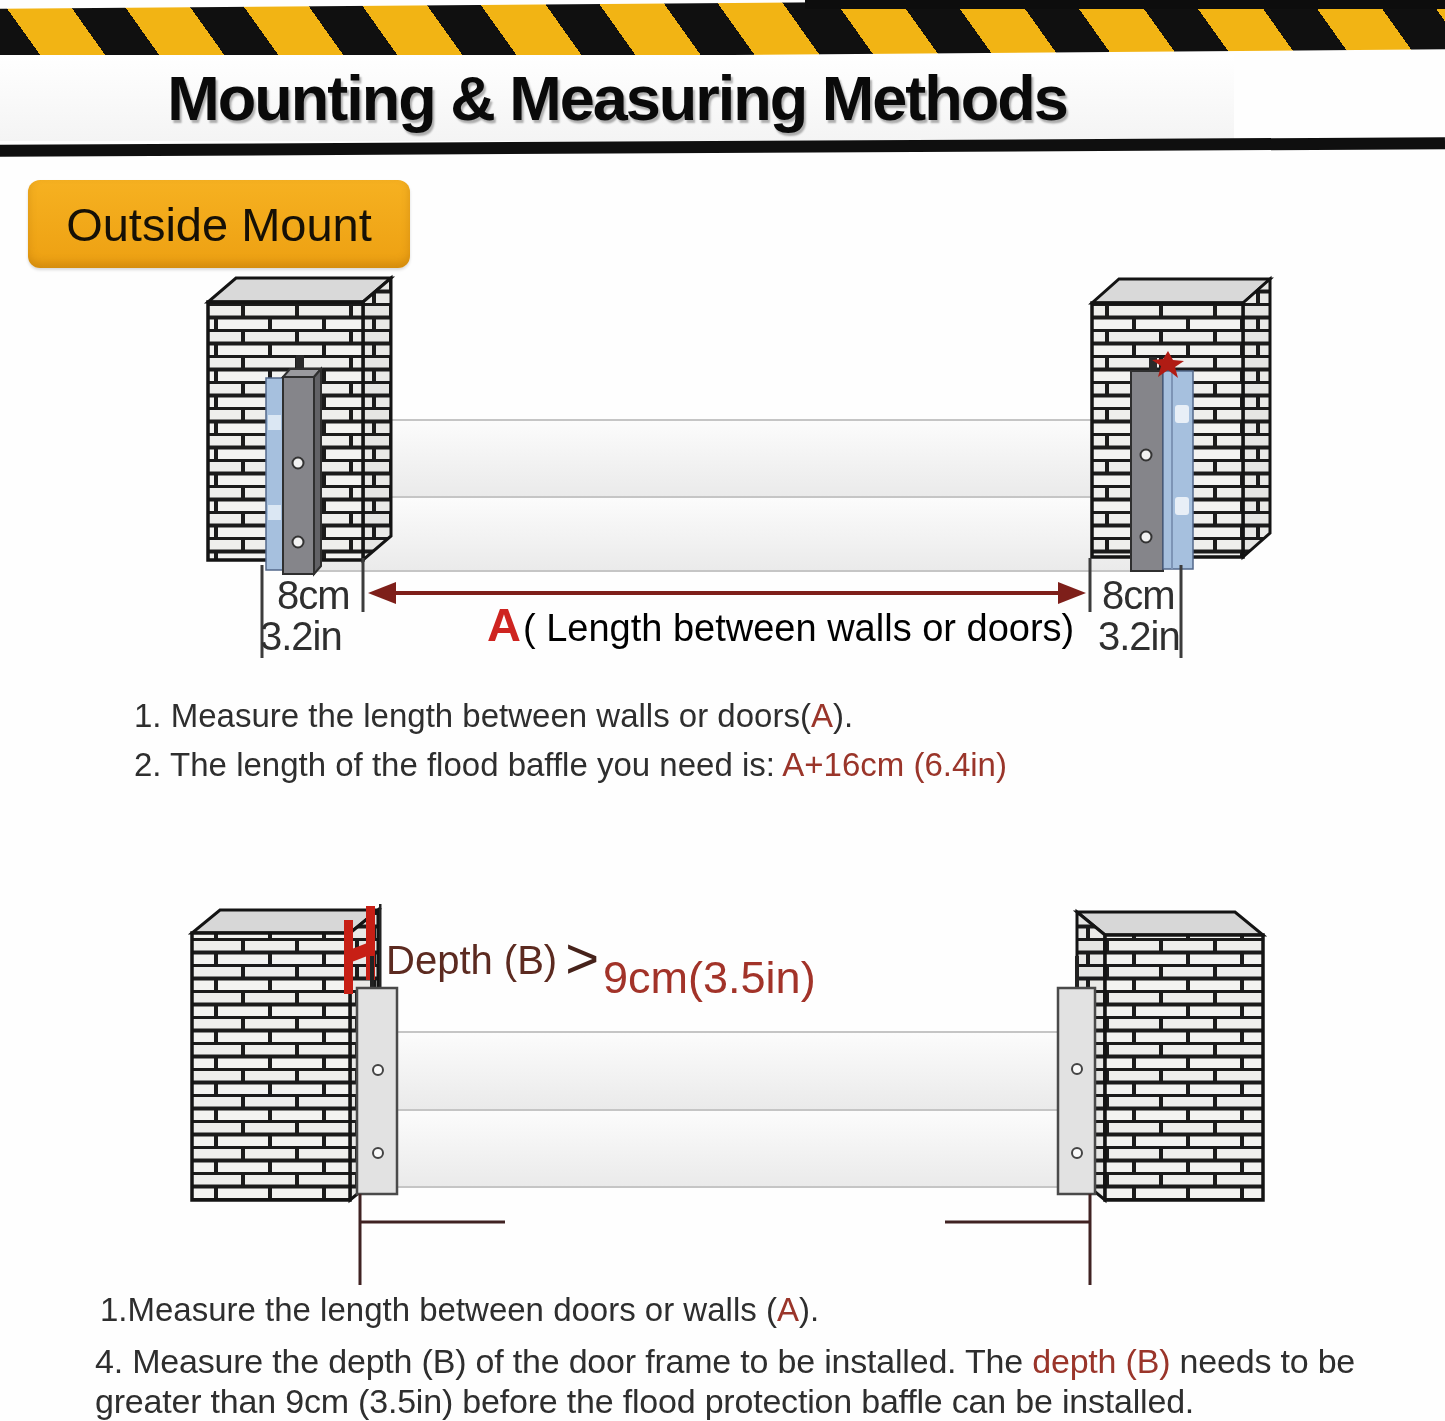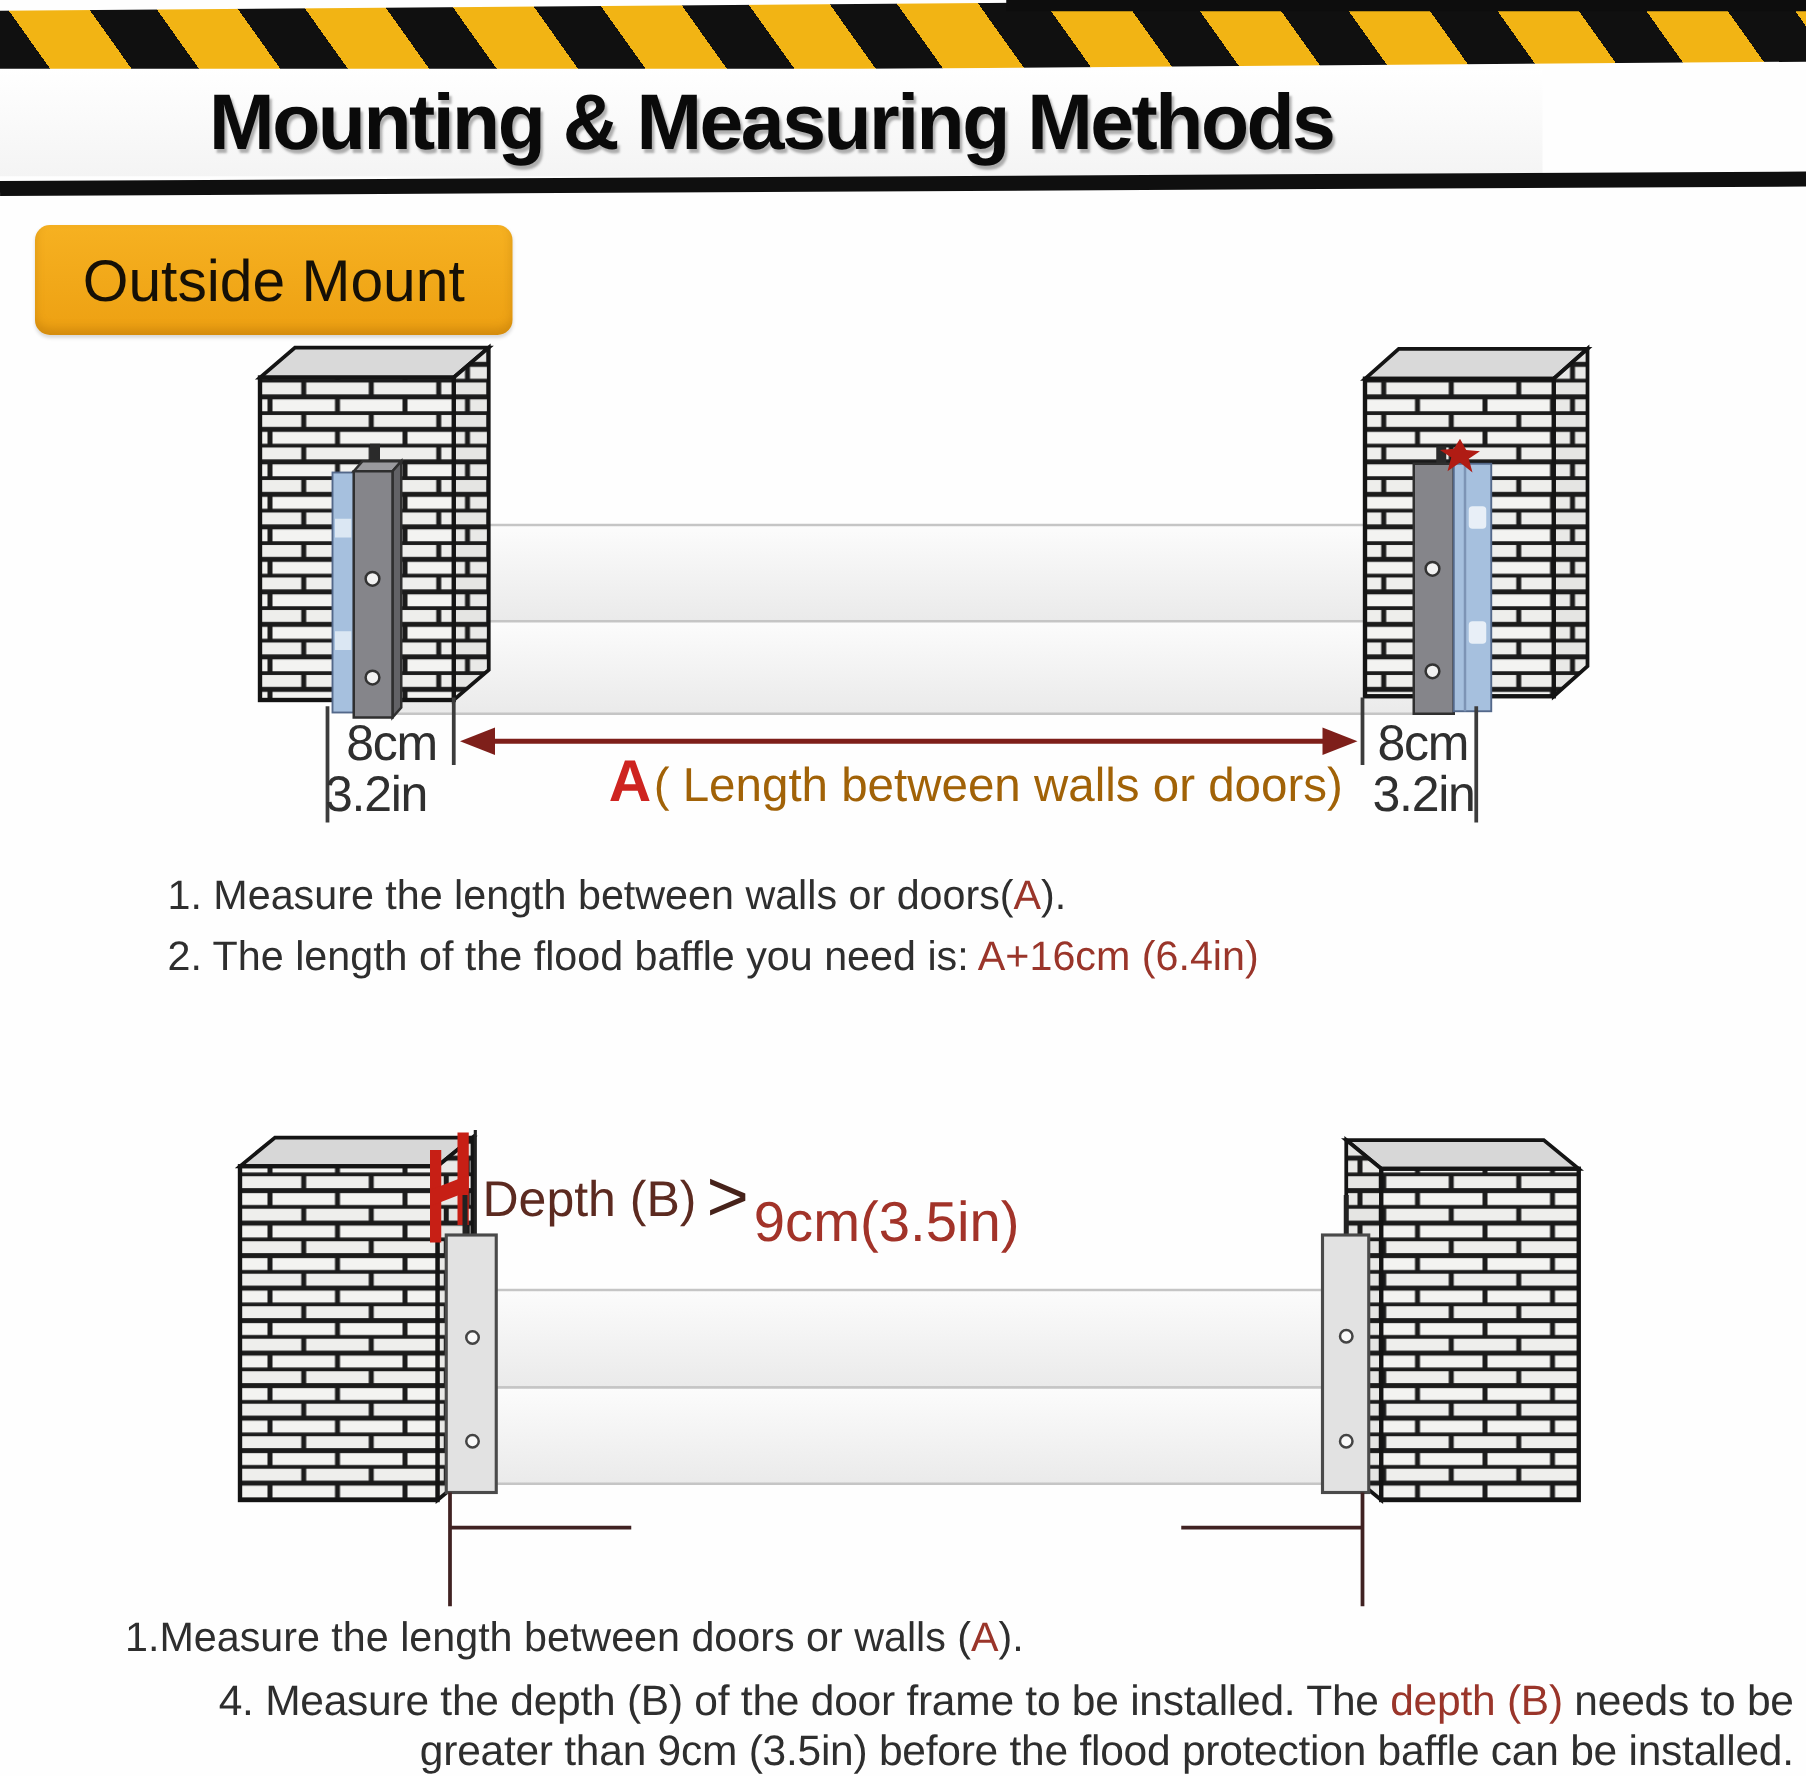--- a/index.html
+++ b/index.html
@@ -33,32 +33,32 @@
     border-radius:12px; box-shadow:inset 0 -5px 8px rgba(150,90,0,.30), 0 2px 3px rgba(0,0,0,.15);
     font-size:47px; color:#161006; white-space:nowrap;
   }
   .badge-outside { left:28px; top:180px; width:382px; height:88px; }
   .badge-inside  { left:25px; top:806px; width:384px; height:90px; }
 
   
   .dim { position:absolute; font-size:40px; letter-spacing:-1px; color:#2f2f2f; white-space:nowrap; }
   .span-label { position:absolute; display:flex; align-items:baseline; white-space:nowrap; }
   .a-marker { font-size:47px; font-weight:700; color:#ce2420; margin-right:2px; }
-  .span-text { font-size:38px; color:#a16207; }
+  .span-text { font-size:38px; color:#000000; }
 
   .depth-label { position:absolute; display:flex; align-items:center; white-space:nowrap; }
   .depth-l { font-size:40px; color:#5c2a20; }
   .depth-gt { font-size:58px; font-weight:400; color:#46221a; margin:0 4px 6px 8px; }
   .depth-v { font-size:45px; color:#a23329;margin-top:36px; }
 
   .length-label { position:absolute; font-size:41px; color:#1f1f1f; white-space:nowrap; }
   .length-label .hl-a { color:#9b2f28; }
 
   
-  .step { position:absolute; font-size:33px; color:#2e2e2e; white-space:nowrap;text-align:right; }
+  .step { position:absolute; font-size:33px; color:#2e2e2e; white-space:nowrap; }
   .step .hl { color:#9a352a; }
   .step-wrap { white-space:normal; width:1340px; line-height:40px; font-size:34px; letter-spacing:-0.2px; }
 </style>
 </head>
 <body>
 
 <div class="page">
 
   <div>
     <div class="hazard"></div>

